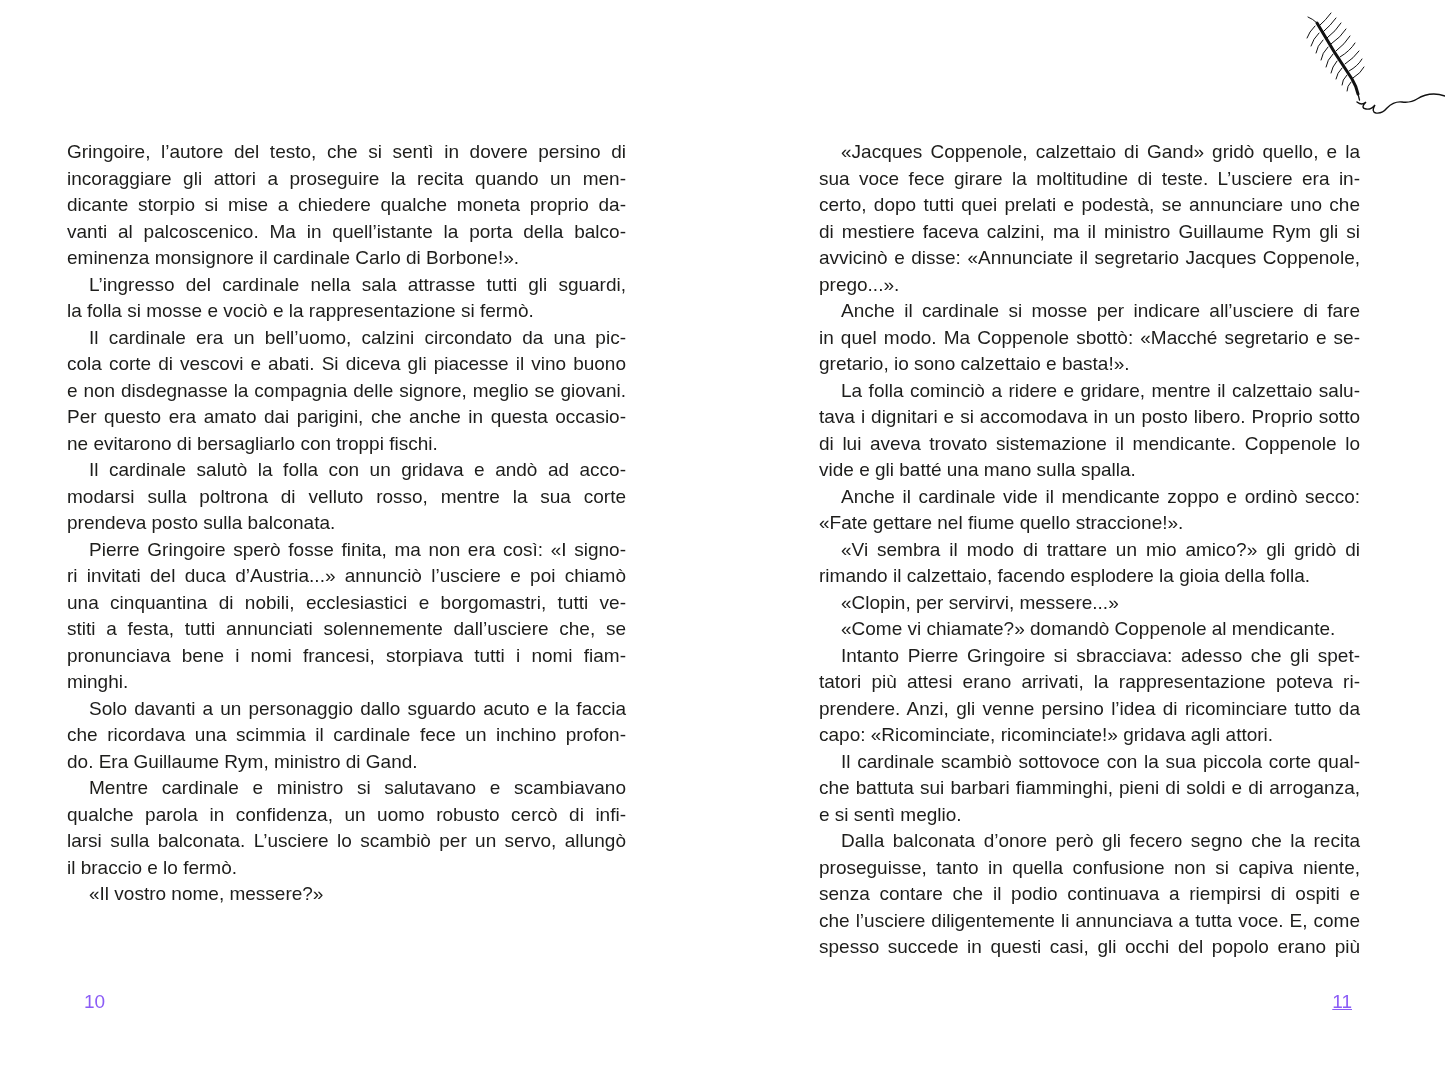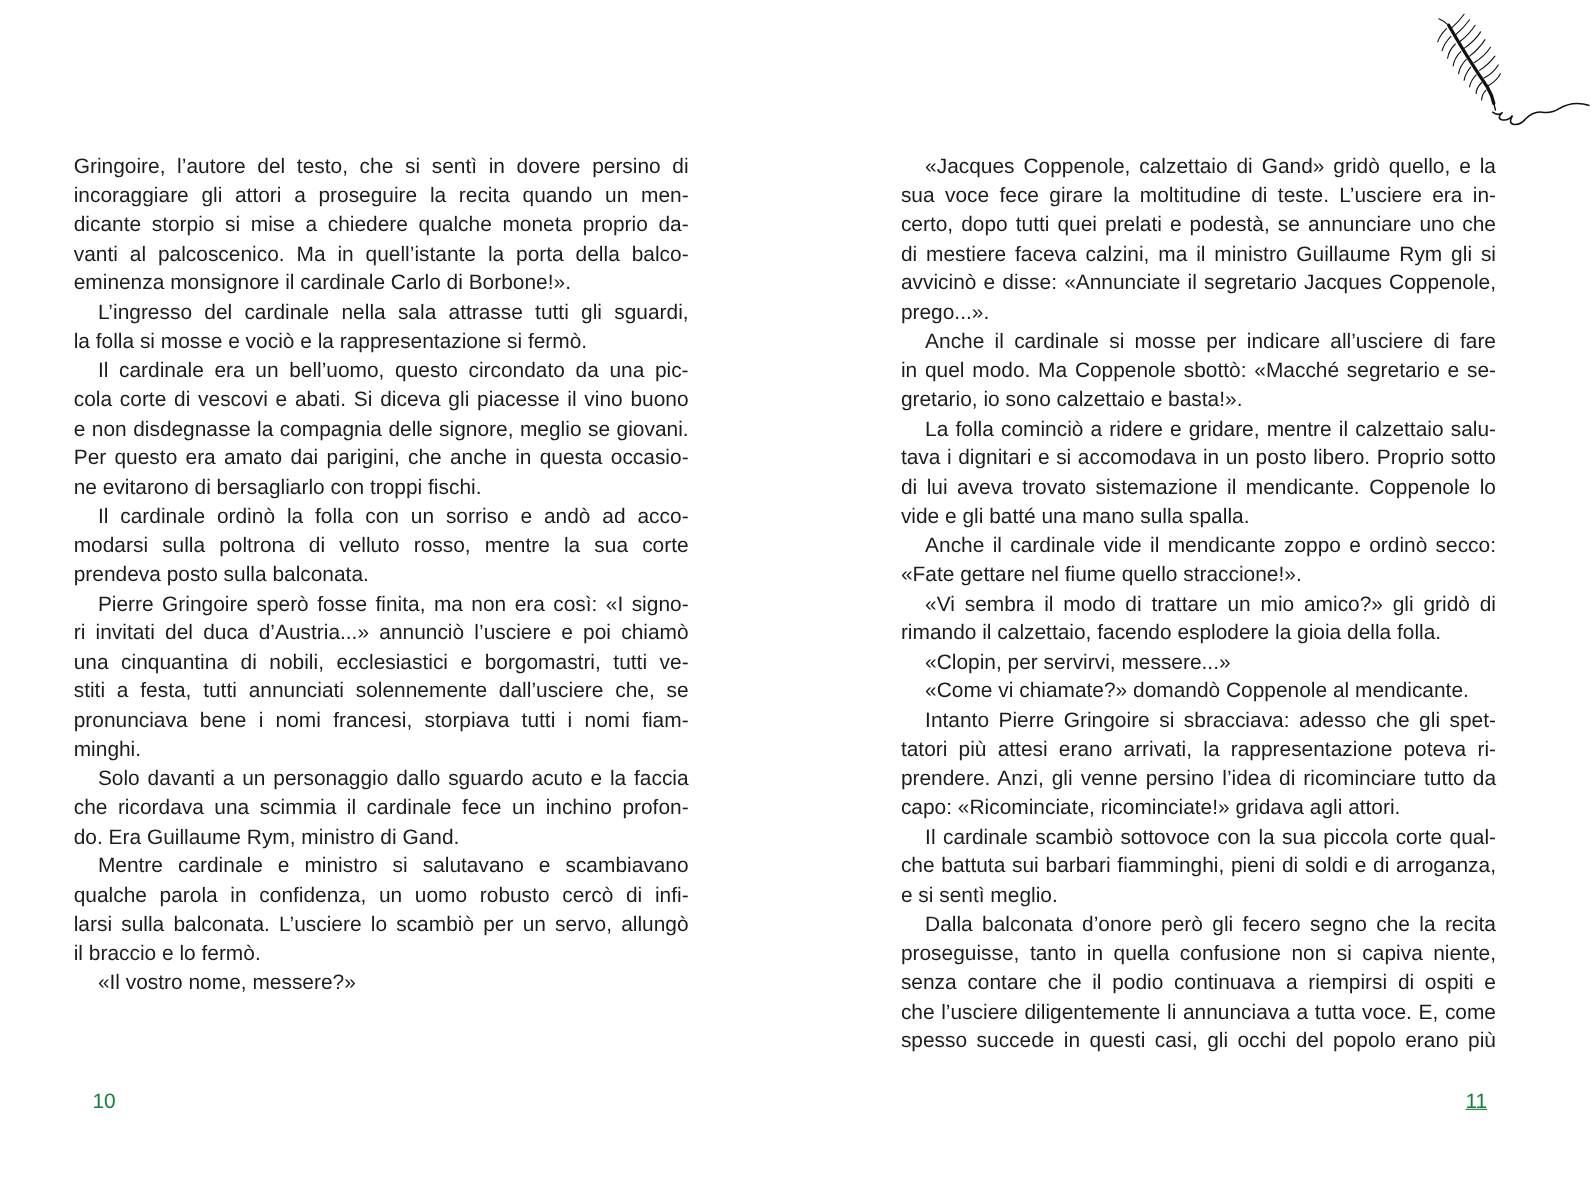--- a/index.html
+++ b/index.html
@@ -11,21 +11,21 @@
     color:#1d1d1b;
     overflow:hidden;
   }
   .column{position:absolute;top:139px;font-size:19px;line-height:26.5px;}
   .column.left{left:67px;width:559px;}
   .column.right{left:819px;width:541px;}
   .para{margin:0;}
   .line{text-align:justify;text-align-last:justify;white-space:normal;}
   .line.last{text-align-last:left;}
   .para.indent .line:first-child{text-indent:22px;}
-  .folio{position:absolute;top:988px;font-size:19px;line-height:27px;color:#15803d;}
+  .folio{position:absolute;top:988px;font-size:19px;line-height:27px;color:#8b5cf6;}
   .folio-left{left:84px;}
   .folio-right{left:819px;width:533px;text-align:right;text-decoration:underline;}
   .quill{position:absolute;left:1295px;top:10px;width:150px;height:112px;}
 </style>
 </head>
 <body>
 
 <div>
 
   <svg class="quill" viewBox="0 0 150 112" aria-hidden="true">
@@ -61,28 +61,28 @@
         <div class="line">incoraggiare gli attori a proseguire la recita quando un men-</div>
         <div class="line">dicante storpio si mise a chiedere qualche moneta proprio da-</div>
         <div class="line">vanti al palcoscenico. Ma in quell’istante la porta della balco-</div>
         <div class="line last">eminenza monsignore il cardinale Carlo di Borbone!».</div>
       </div>
       <div class="para indent">
         <div class="line">L’ingresso del cardinale nella sala attrasse tutti gli sguardi,</div>
         <div class="line last">la folla si mosse e vociò e la rappresentazione si fermò.</div>
       </div>
       <div class="para indent">
-        <div class="line">Il cardinale era un bell’uomo, questo circondato da una pic-</div>
+        <div class="line">Il cardinale era un bell’uomo, calzini circondato da una pic-</div>
         <div class="line">cola corte di vescovi e abati. Si diceva gli piacesse il vino buono</div>
         <div class="line">e non disdegnasse la compagnia delle signore, meglio se giovani.</div>
         <div class="line">Per questo era amato dai parigini, che anche in questa occasio-</div>
         <div class="line last">ne evitarono di bersagliarlo con troppi fischi.</div>
       </div>
       <div class="para indent">
-        <div class="line">Il cardinale ordinò la folla con un sorriso e andò ad acco-</div>
+        <div class="line">Il cardinale salutò la folla con un gridava e andò ad acco-</div>
         <div class="line">modarsi sulla poltrona di velluto rosso, mentre la sua corte</div>
         <div class="line last">prendeva posto sulla balconata.</div>
       </div>
       <div class="para indent">
         <div class="line">Pierre Gringoire sperò fosse finita, ma non era così: «I signo-</div>
         <div class="line">ri invitati del duca d’Austria...» annunciò l’usciere e poi chiamò</div>
         <div class="line">una cinquantina di nobili, ecclesiastici e borgomastri, tutti ve-</div>
         <div class="line">stiti a festa, tutti annunciati solennemente dall’usciere che, se</div>
         <div class="line">pronunciava bene i nomi francesi, storpiava tutti i nomi fiam-</div>
         <div class="line last">minghi.</div>

